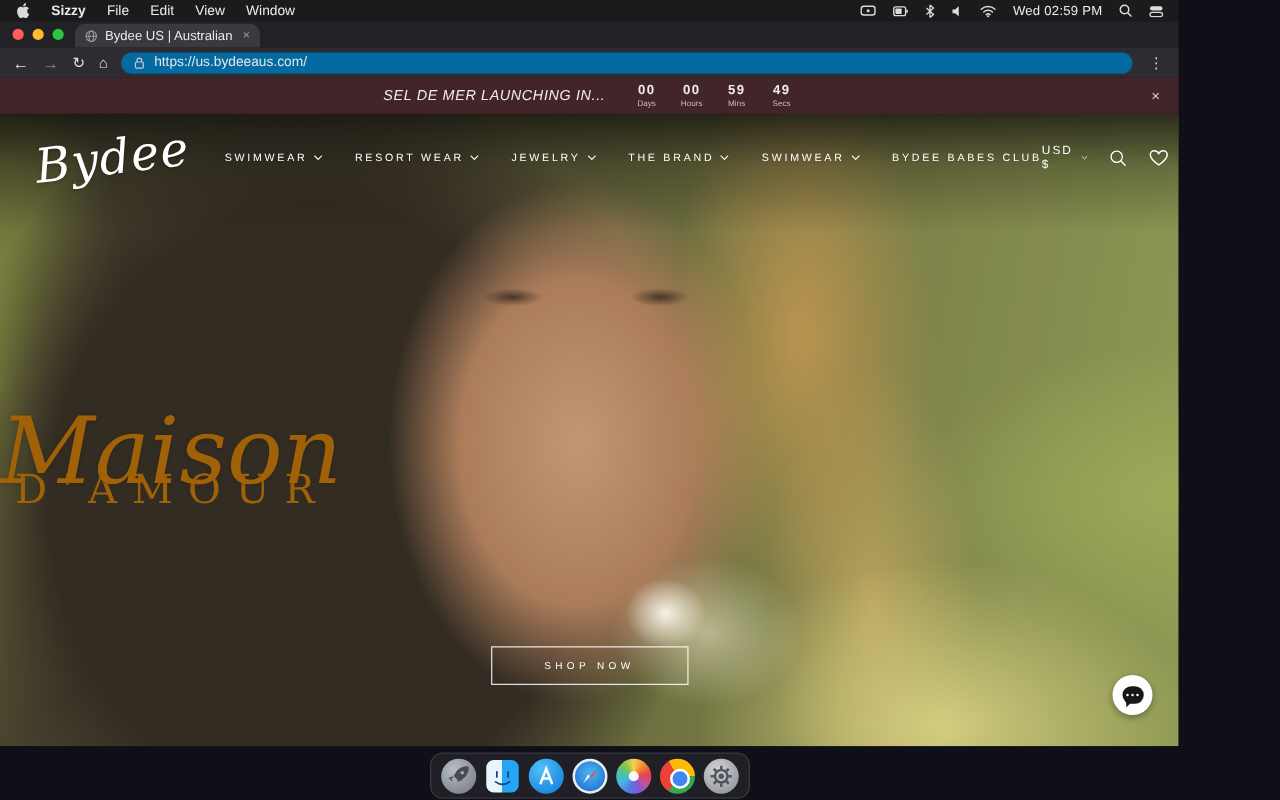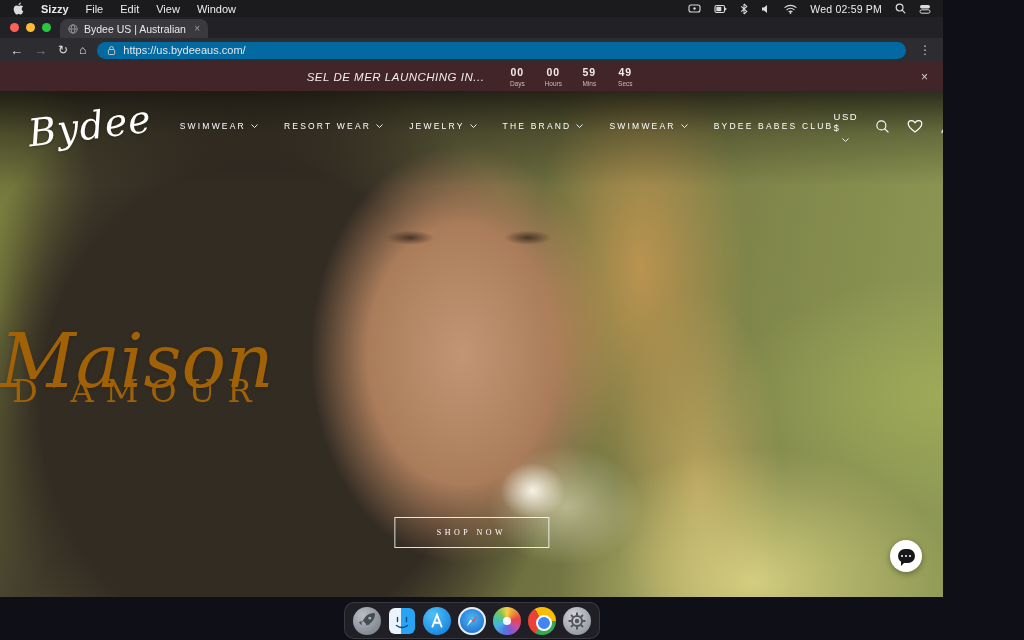--- a/index.html
+++ b/index.html
@@ -69,32 +69,32 @@
       linear-gradient(100deg, #43402c 0%, #564f36 30%, #6b6d3e 55%, #7f854a 75%, #8f9a55 100%);
   }
   .site-header { position:absolute; top:0; left:0; right:0; height:70px; display:flex;
                  align-items:center; padding:0 28px; color:#fff; }
   .logo { font-family:"DejaVu Serif", serif; font-style:italic; font-size:38px;
           transform:rotate(-7deg); letter-spacing:1px; text-shadow:0 1px 3px rgba(0,0,0,.25); }
   .main-nav { display:flex; align-items:center; gap:26px; margin-left:28px;
               font-size:8.5px; letter-spacing:2.2px; white-space:nowrap; }
   .nav-item { display:flex; align-items:center; gap:5px; }
   .header-right { margin-left:auto; display:flex; align-items:center; gap:17px; }
-  .currency { display:flex; align-items:center; gap:5px; font-size:9.5px; letter-spacing:1.6px;flex-direction:column; }
+  .currency { display:flex; align-items:center; gap:5px; font-size:9.5px; letter-spacing:1.6px; }
   .hicon { display:flex; align-items:center; }
 
   .hero-title { position:absolute; top:233px; left:0; right:0; text-align:left; color:#a16207; }
   .title-script { display:block; font-family:"DejaVu Serif", serif; font-style:italic;
                   font-size:74px; line-height:1; position:relative; z-index:2;
                   text-shadow:0 1px 4px rgba(0,0,0,.15); }
   .title-caps { display:block; font-family:"DejaVu Serif", serif; font-size:32px;
                 letter-spacing:12px; padding-left:12px; margin-top:-26px; font-weight:400; }
   .cta { position:absolute; top:426px; left:50%; transform:translateX(-50%);
          background:transparent; border:1px solid rgba(255,255,255,.85); color:#fff;
-         font-family:Liberation Serif, serif; font-size:8px; letter-spacing:3.5px;
+         font-family:Liberation Sans, sans-serif; font-size:8px; letter-spacing:3.5px;
          padding:10px 42px; cursor:pointer; }
   .chat { position:absolute; right:21px; top:449px; width:32px; height:32px; background:#fff;
           border-radius:50%; box-shadow:0 2px 6px rgba(0,0,0,.35);
           display:flex; align-items:center; justify-content:center; }
   .chat-bubble { width:17px; height:14px; background:#17171a; border-radius:8px;
                  position:relative; display:flex; align-items:center; justify-content:center; gap:2px; }
   .chat-bubble:after { content:""; position:absolute; bottom:-3px; left:3px;
                        border:3px solid transparent; border-top-color:#17171a; border-left-color:#17171a; }
   .chat-dot { width:2px; height:2px; border-radius:50%; background:#fff; }
 

